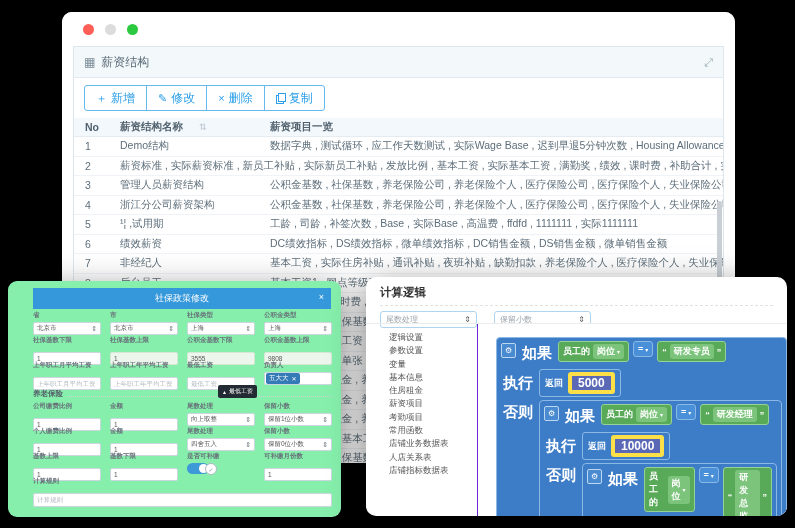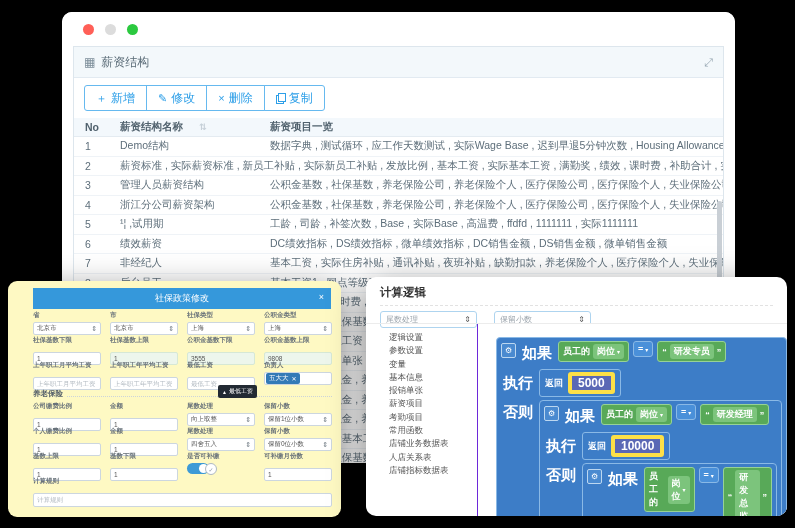--- a/index.html
+++ b/index.html
@@ -52,21 +52,21 @@
   .td-items{flex:1;overflow:hidden;white-space:nowrap;padding-right:4px;}
   .sort-ico{color:#c6d0d8;font-size:9px;}
   .trow{
     display:flex;align-items:center;height:19.5px;box-sizing:border-box;
     border-bottom:1px solid #eff3f7;font-size:10.5px;color:#5d6e7a;
   }
   .vthumb{position:absolute;right:1px;top:154px;width:5px;height:96px;border-radius:3px;background:#c9cfd5;}
   
   .modal-card{
     position:absolute;left:8px;top:281px;width:333px;height:236px;
-    background:#fef9c3;border-radius:9px;box-shadow:0 10px 34px rgba(0,0,0,.5);
+    background:#86efac;border-radius:9px;box-shadow:0 10px 34px rgba(0,0,0,.5);
     z-index:30;overflow:hidden;
   }
   .dlg-header{
     position:absolute;left:25px;top:7px;width:298px;height:21px;background:#3598db;
     color:#fff;font-size:9px;display:flex;align-items:center;justify-content:center;
   }
   .dlg-close{position:absolute;right:7px;top:4px;color:#fff;font-size:9px;cursor:pointer;}
   .mrow{position:absolute;left:25px;width:299px;display:flex;gap:9px;}
   .mfield{width:68px;flex:none;}
   .mlabel{font-size:6.5px;color:#68727a;font-weight:bold;margin-bottom:2px;white-space:nowrap;overflow:hidden;}
@@ -423,21 +423,21 @@
       <span>保留小数</span>
       <span class="updown">⇕</span>
     </div>
   </div>
   <div class="calc-body">
     <div class="cats">
         <div class="cat">逻辑设置</div>
         <div class="cat">参数设置</div>
         <div class="cat">变量</div>
         <div class="cat">基本信息</div>
-        <div class="cat">报销单张</div>
+        <div class="cat">住房租金</div>
         <div class="cat">薪资项目</div>
         <div class="cat">考勤项目</div>
         <div class="cat">常用函数</div>
         <div class="cat">店铺业务数据表</div>
         <div class="cat">人店关系表</div>
         <div class="cat">店铺指标数据表</div>
       </div>
     <div class="canvas">
 
       <div class="bk">

